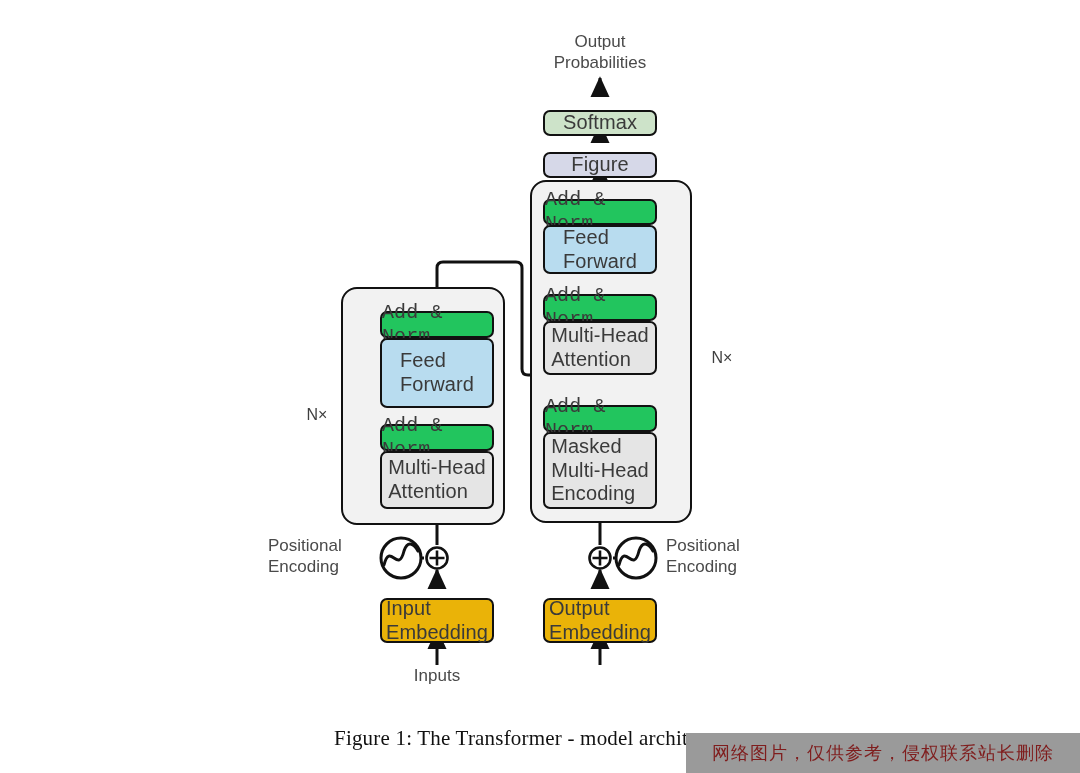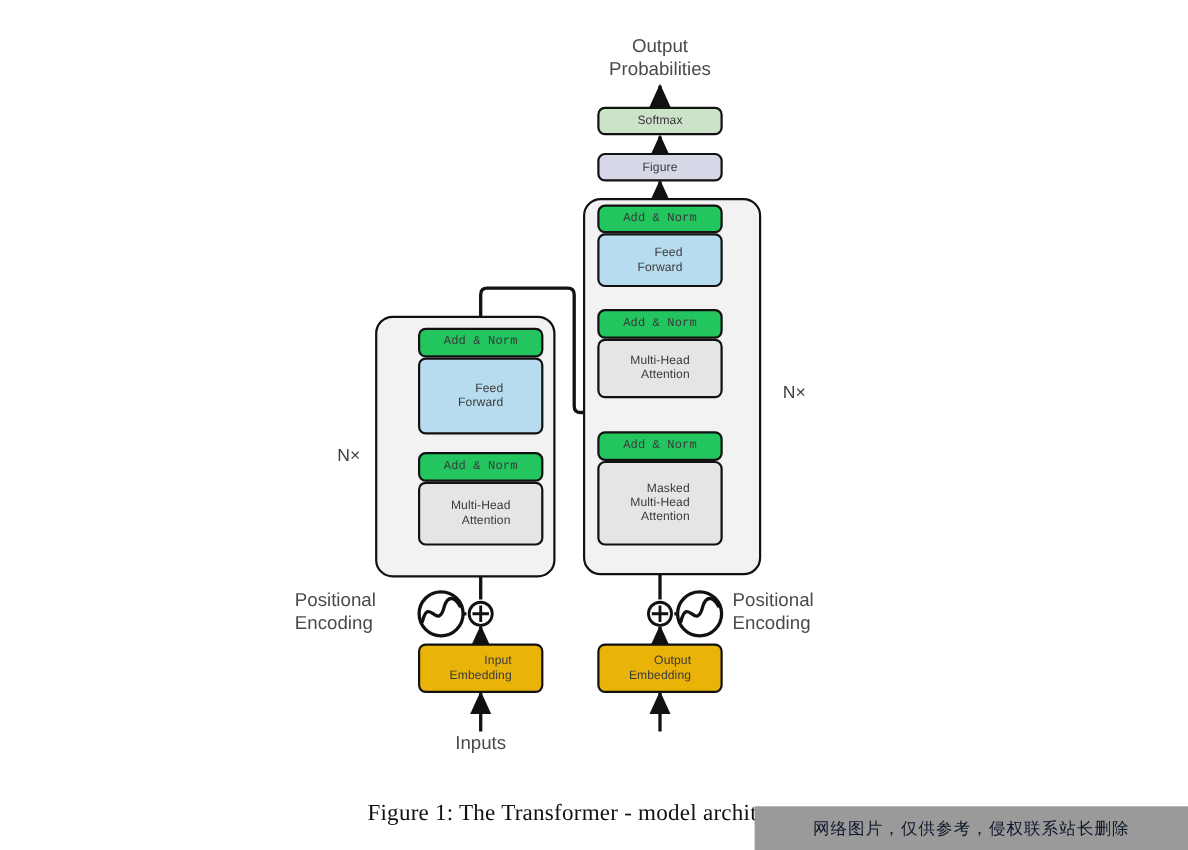--- a/index.html
+++ b/index.html
@@ -12,26 +12,27 @@
   }
   #stage{position:absolute;left:0;top:0;width:1080px;height:773px;}
   #wires{position:absolute;left:0;top:0;width:1080px;height:773px;pointer-events:none;}
 
   .node{
     position:absolute;
     box-sizing:border-box;
     border:2.5px solid #111;
     border-radius:7px;
     display:flex;align-items:center;justify-content:center;
-    text-align:right;
+    text-align:left;
     color:#3a3a3a;
-    font-size:11px;
+    font-size:20px;
     line-height:1.18;
     letter-spacing:.1px;
     white-space:pre-line;
+    margin-top:13px;
   }
   .stack{
     position:absolute;
     box-sizing:border-box;
     background:#f2f2f2;
     border:2.5px solid #111;
     border-radius:16px;
   }
   .c-addnorm{background:#22c55e;font-family:Liberation Mono, monospace;}
   .c-ffn{background:#b8dcef;}
@@ -62,22 +63,22 @@
     letter-spacing:.2px;
   }
   #watermark{
     position:absolute;
     left:686px;top:733px;
     width:394px;height:40px;
     background:#9a9a9a;
     display:flex;align-items:center;justify-content:center;
   }
   #watermark span{
-    color:#0f172a;
-    font-size:15px;
+    color:#7f1d1d;
+    font-size:18px;
     font-family:"DejaVu Sans",sans-serif;
     letter-spacing:1px;
     white-space:nowrap;
   }
 </style>
 </head>
 <body>
 
 <div id="stage">
 
@@ -177,21 +178,21 @@
 
   <div class="node c-addnorm" style="left:543px;top:281px;width:114px;height:27px;">Add &amp; Norm</div>
 
   <div class="node c-attn" style="left:543px;top:308px;width:114px;height:54px;">Multi-Head
 Attention</div>
 
   <div class="node c-addnorm" style="left:543px;top:392px;width:114px;height:27px;">Add &amp; Norm</div>
 
   <div class="node c-attn" style="left:543px;top:419px;width:114px;height:77px;">Masked
 Multi-Head
-Attention</div>
+Encoding</div>
 
   <div class="node c-linear" style="left:543px;top:139px;width:114px;height:26px;">Figure</div>
 
   <div class="node c-softmax" style="left:543px;top:97px;width:114px;height:26px;">Softmax</div>
 
   <div class="lbl" style="left:500px;top:32px;width:200px;">Output
 Probabilities</div>
 
   <div class="node c-embed" style="left:380px;top:585px;width:114px;height:45px;">Input
 Embedding</div>

